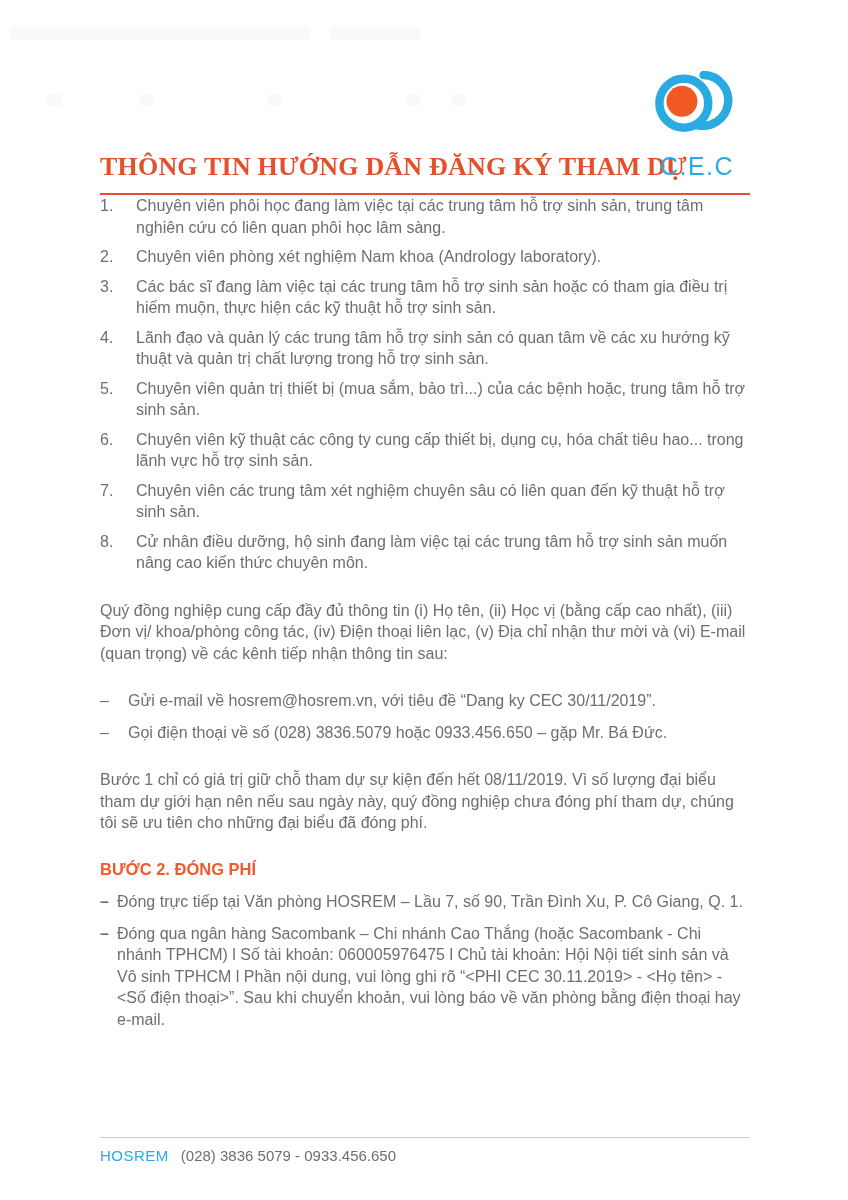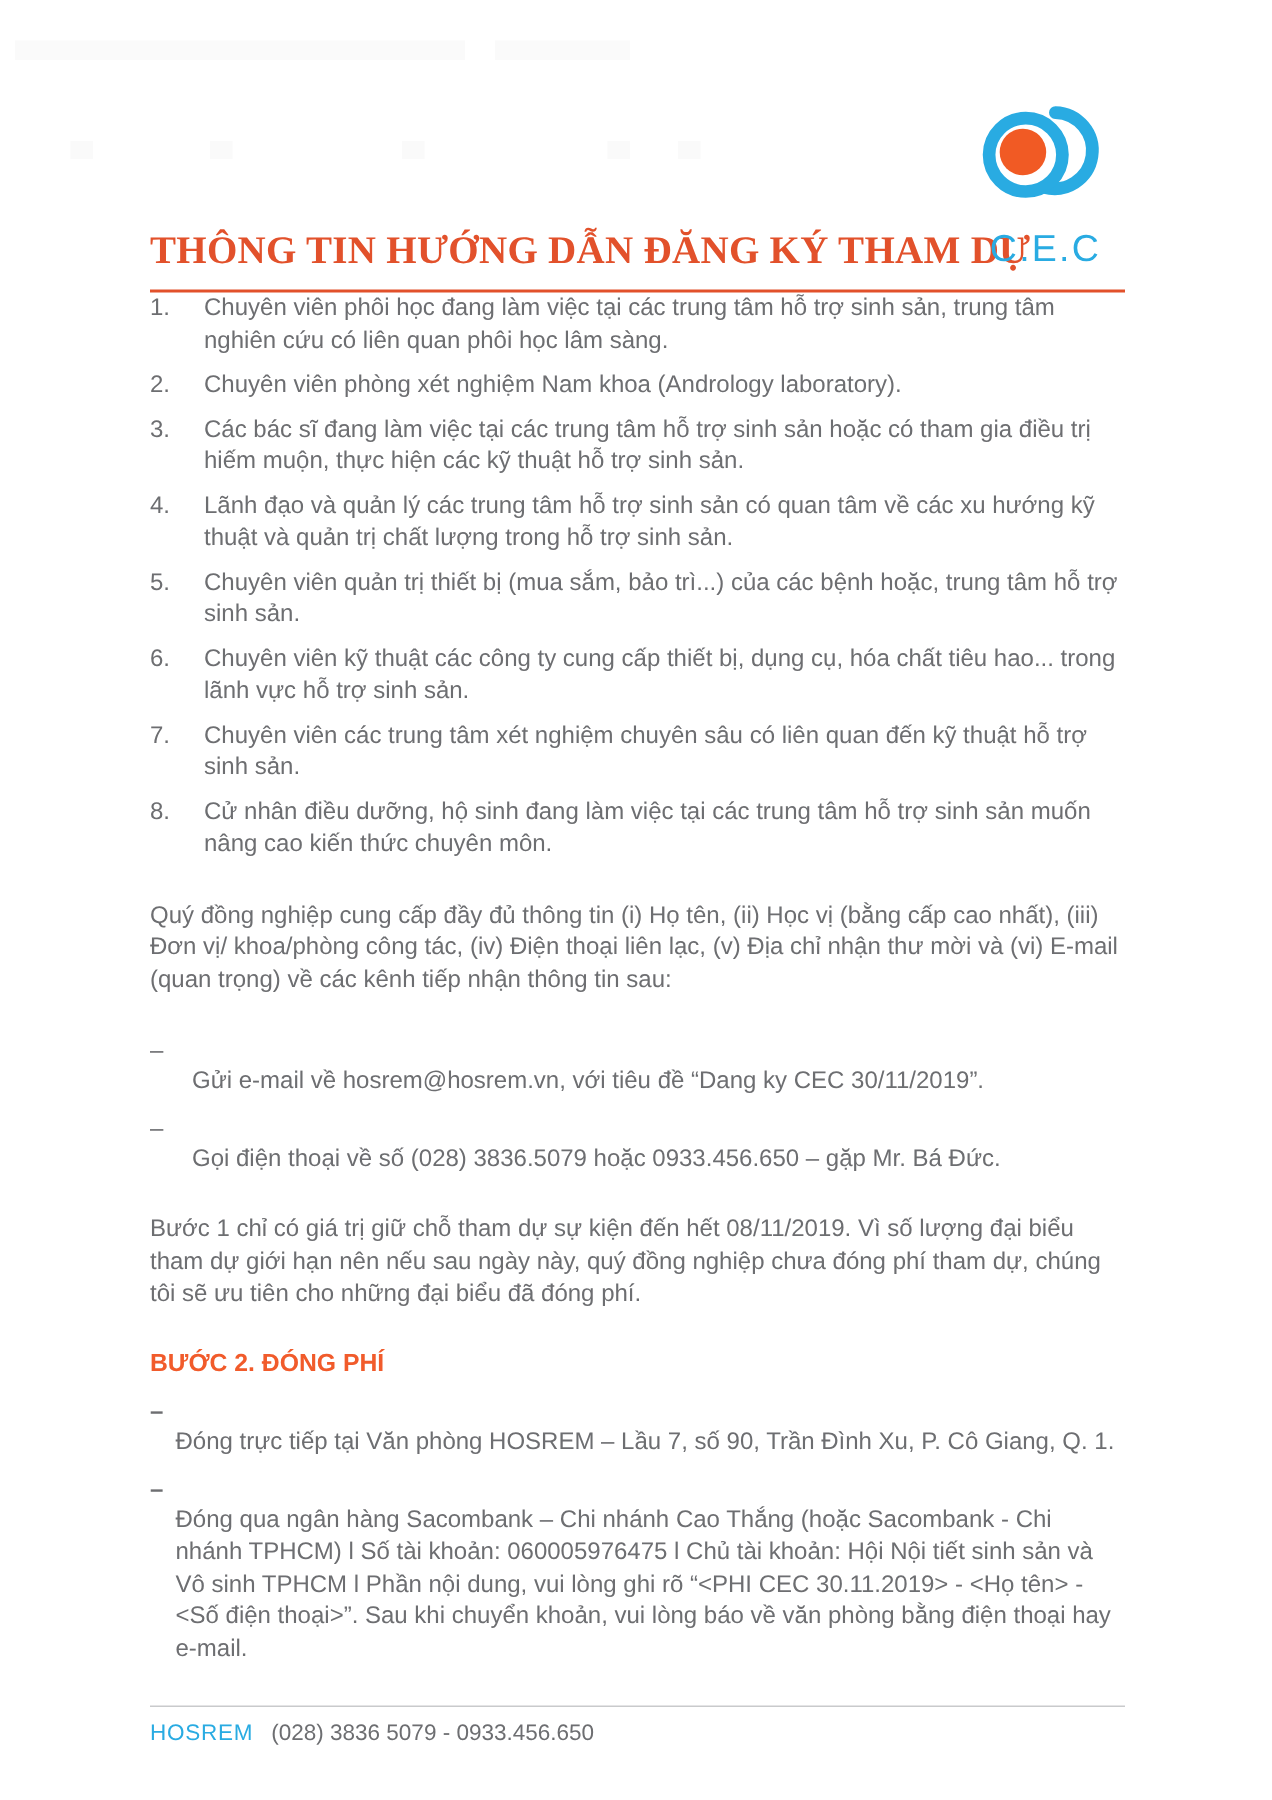--- a/index.html
+++ b/index.html
@@ -42,21 +42,21 @@
   .section-heading.first { margin-top: 33px; }
   .content p { margin: 26px 0; }
 
   .olist .item { display: flex; margin-bottom: 8px; }
   .olist .num { flex: none; width: 36px; }
   .olist .txt { flex: 1; }
 
   .dlist .item { display: flex; margin-bottom: 10px; }
   .dlist.step1 .dash { flex: none; width: 28px; }
   .dlist.step2 .dash { flex: none; width: 17px; font-weight: bold; }
-  .dlist .txt { flex: 1; margin-top: 20px; }
+  .dlist .txt { flex: 1; }
 
   .footer { margin-top: auto; padding: 0 98px 32px 100px; flex: none; }
   .footer-rule { border: none; border-top: 1px solid #C9CACC; margin: 0 0 9px 0; }
   .footer-grid { display: flex; justify-content: space-between; align-items: flex-end; }
   .f-row1 { font-size: 15px; margin-bottom: 4px; }
   .f-org { color: #29ABE2; margin-right: 12px; letter-spacing: 0.5px; }
   .f-phone { color: #6D6E71; }
 </style>
 </head>
 <body>

